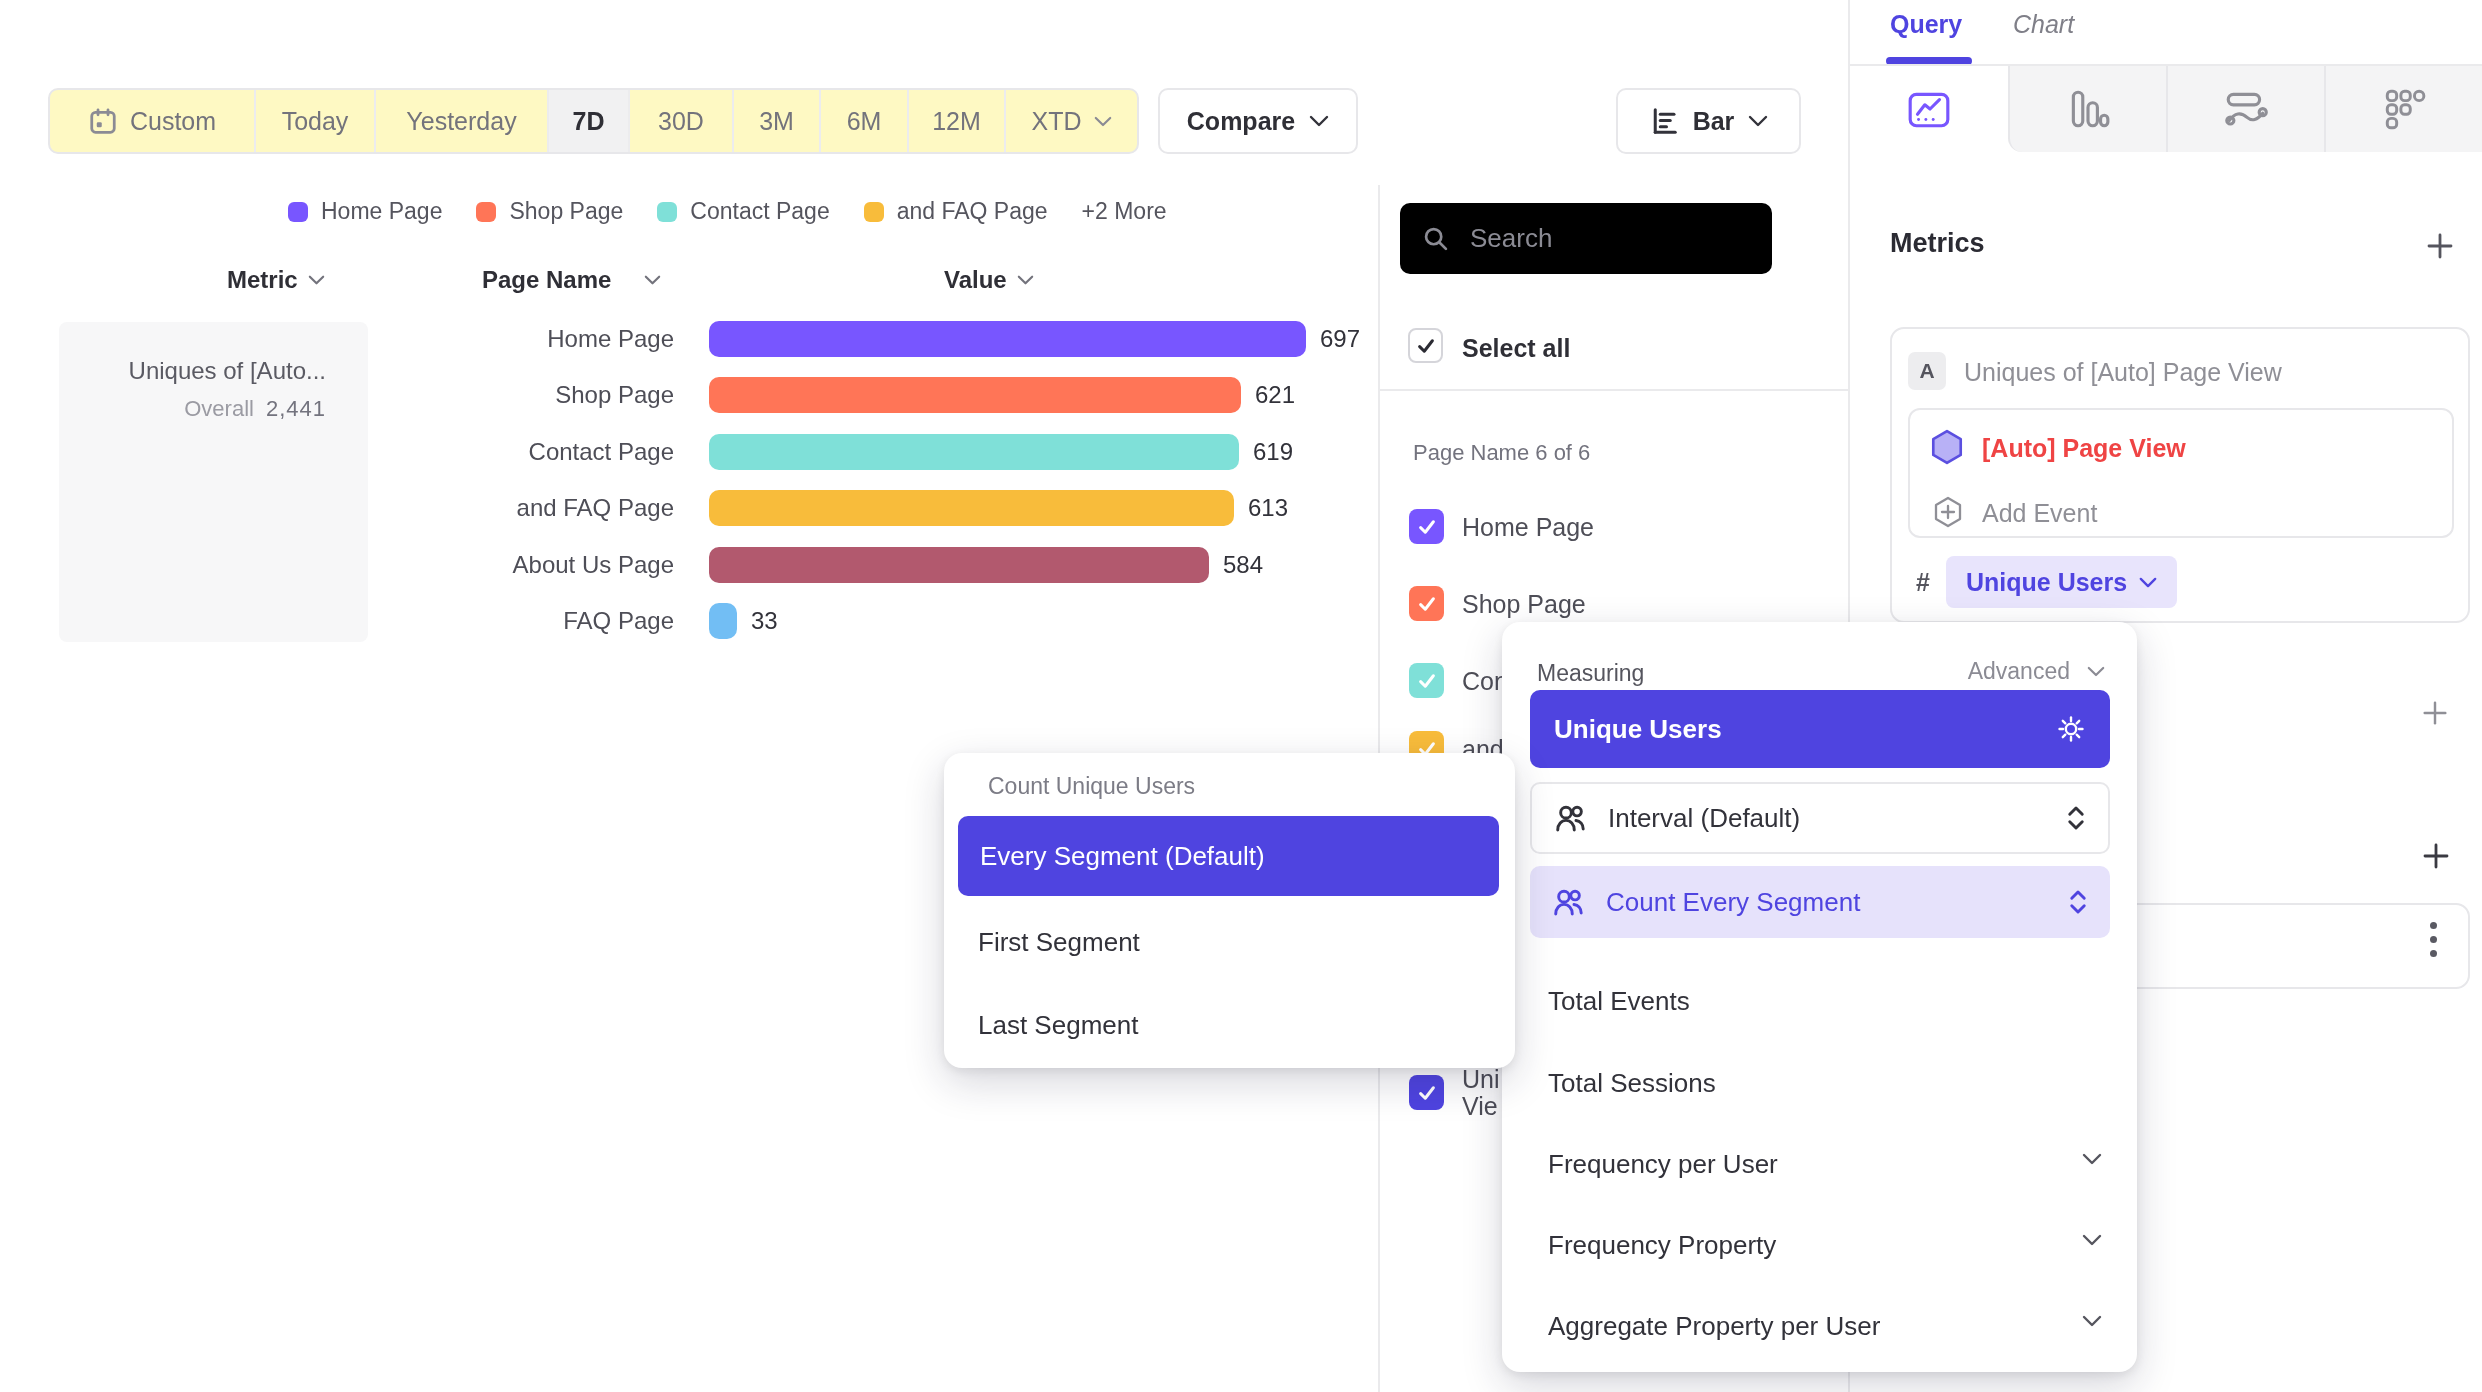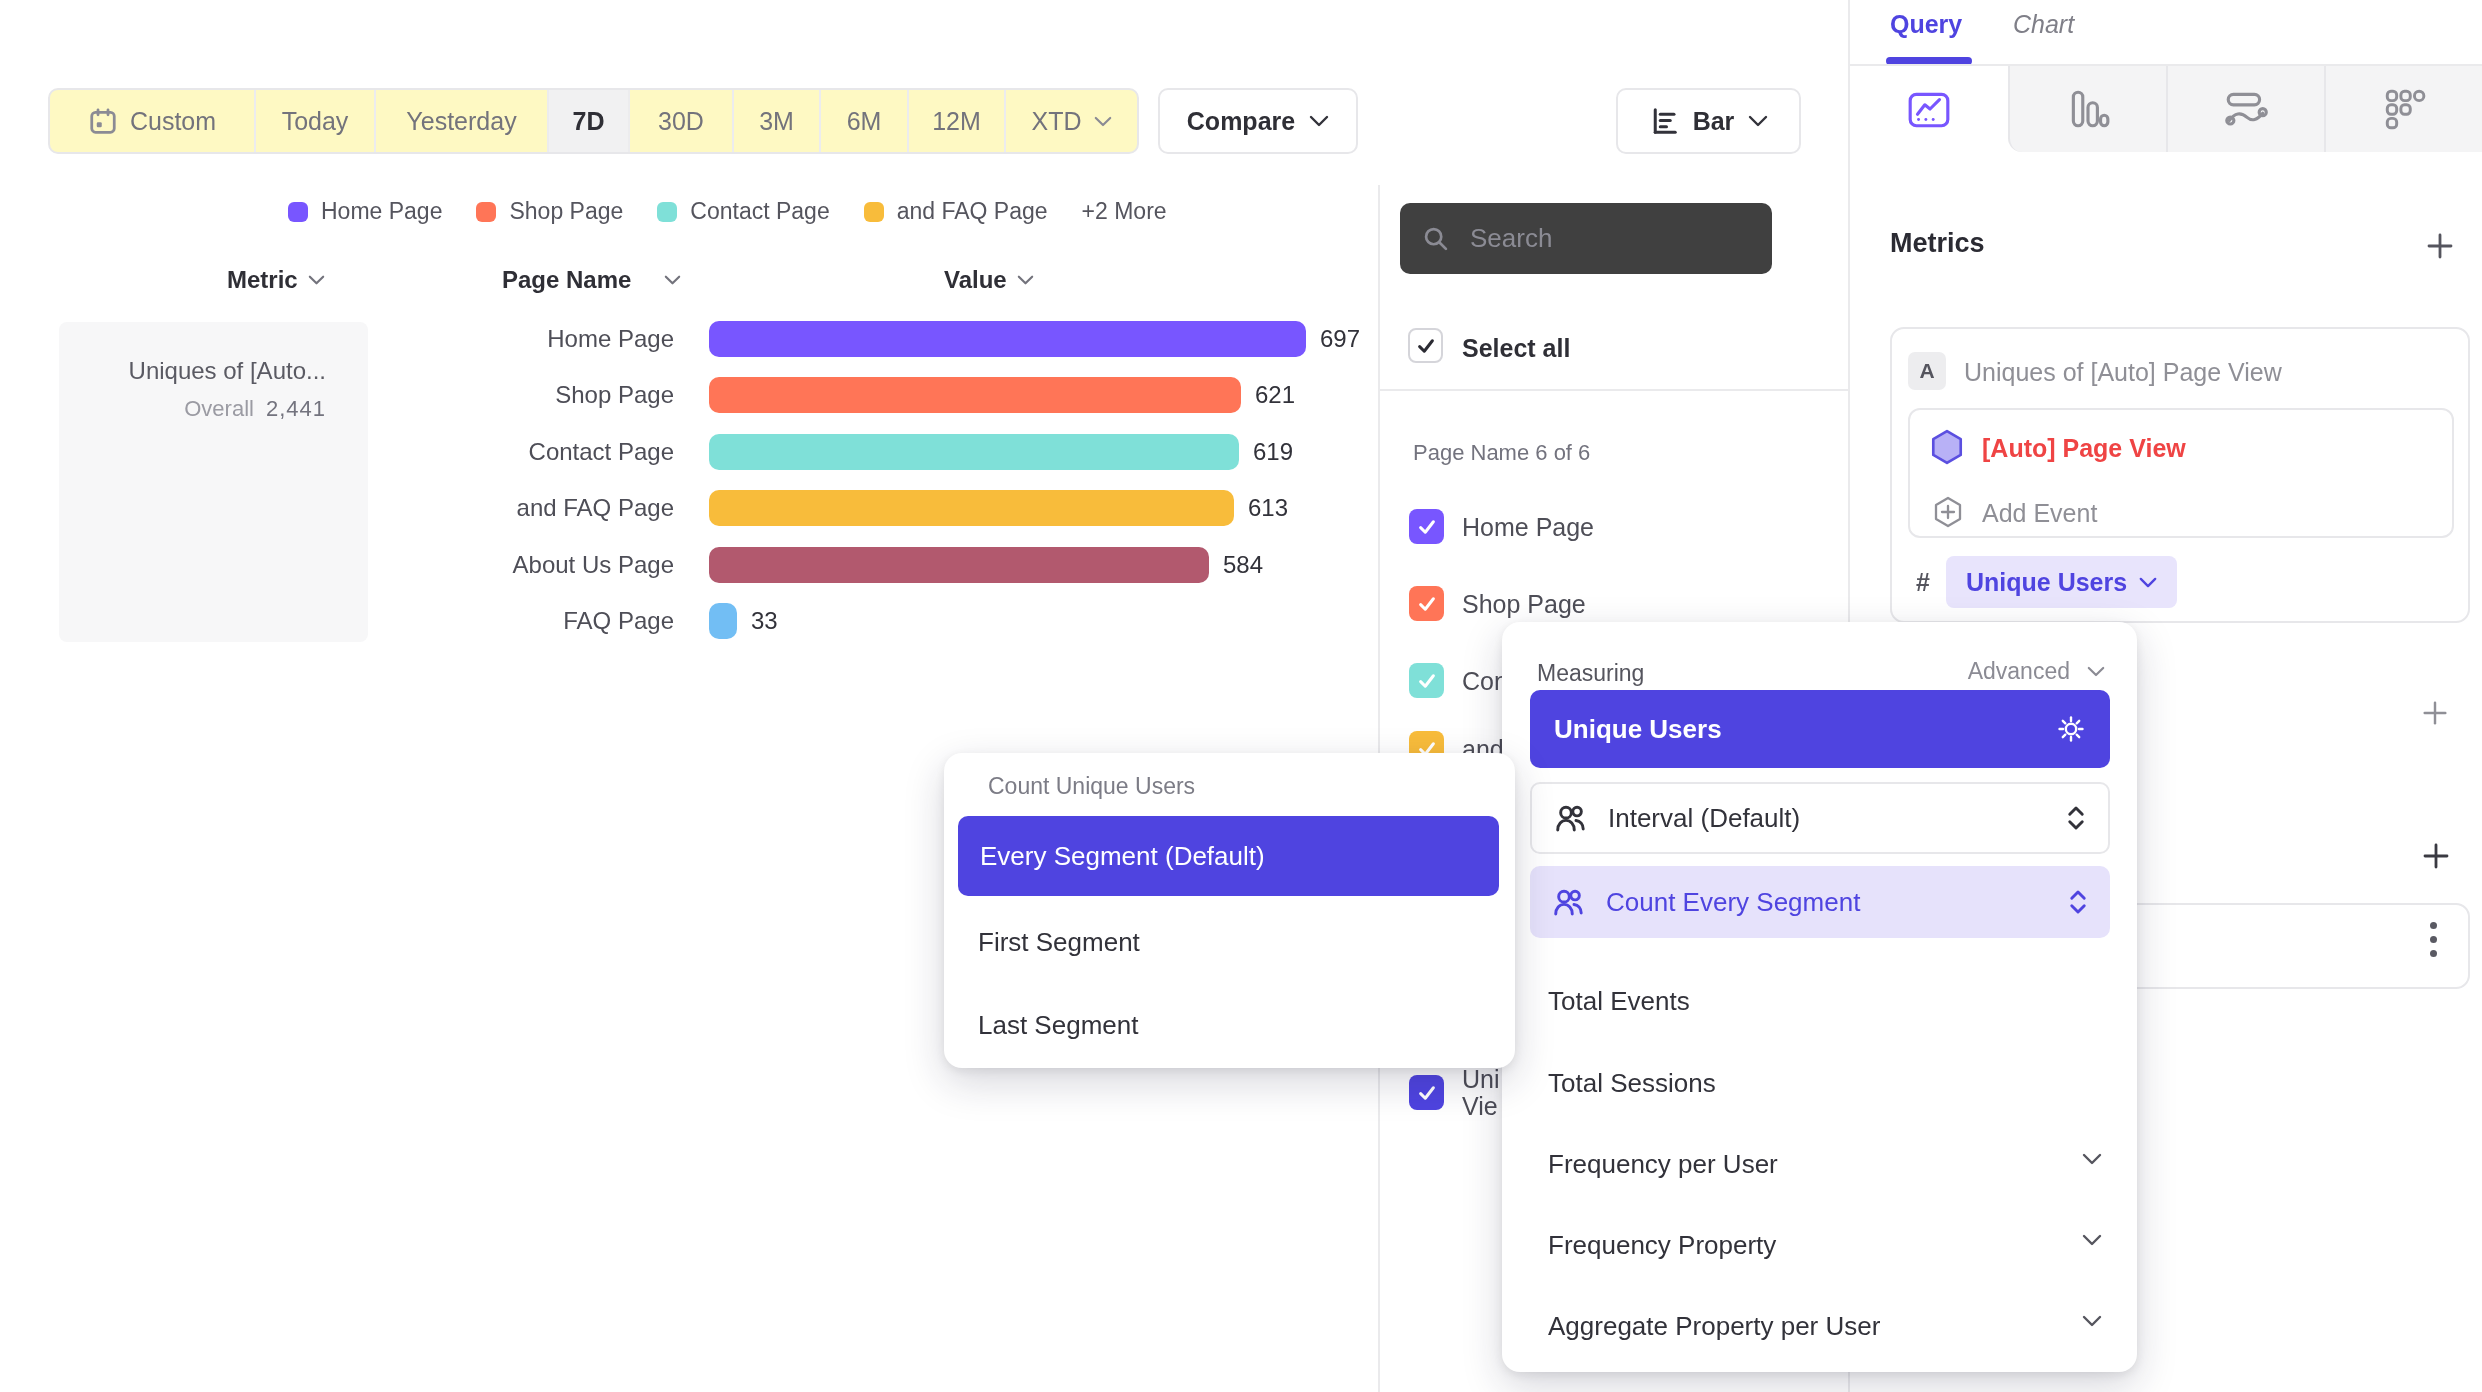--- a/index.html
+++ b/index.html
@@ -25,21 +25,21 @@
   .metric-name{font-size:24px;color:#5a5a63;line-height:30px;}
   .metric-overall{margin-top:10px;font-size:22px;color:#9b9ba3;}
   .metric-overall b{font-weight:400;color:#73737e;margin-left:12px;letter-spacing:1px;}
   .brow{position:absolute;left:0;width:1378px;height:36px;display:flex;align-items:center;}
   .brow .lbl{width:294px;margin-left:380px;margin-right:35px;text-align:right;font-size:24px;color:#4e4e57;}
   .bar{height:36px;border-radius:10px;}
   .brow .val{margin-left:14px;font-size:24px;color:#32323a;}
 
   
   .vdiv{position:absolute;left:1378px;top:185px;width:2px;height:1207px;background:#eaeaec;}
-  .search{position:absolute;left:1400px;top:203px;width:372px;height:71px;background:#404040;border-radius:10px;display:flex;align-items:center;gap:20px;padding-left:22px;box-sizing:border-box;cursor:text;}
+  .search{position:absolute;left:1400px;top:203px;width:372px;height:71px;background:#000000;border-radius:10px;display:flex;align-items:center;gap:20px;padding-left:22px;box-sizing:border-box;cursor:text;}
   .search span{font-size:26px;color:#8b8b94;}
   .check{position:absolute;width:35px;height:35px;border-radius:8px;display:flex;align-items:center;justify-content:center;cursor:pointer;}
   .check.plain{background:#fff;border:2px solid #d5d5da;box-sizing:border-box;}
   .flabel{position:absolute;left:1462px;font-size:25px;color:#4e4e57;}
   .hdiv{position:absolute;left:1378px;top:389px;width:470px;height:2px;background:#eaeaec;}
   .grouplabel{position:absolute;left:1413px;top:440px;font-size:22px;color:#73737e;}
 
   
   .qpanel{position:absolute;left:1848px;top:0;width:634px;height:1392px;background:#fff;border-left:2px solid #eaeaec;box-sizing:border-box;}
   .qtab{position:absolute;top:10px;font-size:25px;cursor:pointer;}
@@ -161,21 +161,21 @@
         <span>+2 More</span>
       </div>
   </div>
 
   <div class="th" style="left:227px;">
     <span>Metric</span>
     <svg width="17" height="10" viewBox="0 0 20 12" fill="none" stroke="#73737c" stroke-width="2.6" stroke-linecap="round" stroke-linejoin="round">
         <polyline points="2,2 10,10 18,2"></polyline>
       </svg>
   </div>
-  <div class="th" style="left:502px;gap:33px;">
+  <div class="th" style="left:482px;gap:33px;">
     <span>Page Name</span>
     <svg width="17" height="10" viewBox="0 0 20 12" fill="none" stroke="#73737c" stroke-width="2.6" stroke-linecap="round" stroke-linejoin="round">
         <polyline points="2,2 10,10 18,2"></polyline>
       </svg>
   </div>
   <div class="th" style="left:944px;align-items:center;">
     <span>Value</span>
     <svg width="17" height="10" viewBox="0 0 20 12" fill="none" stroke="#73737c" stroke-width="2.6" stroke-linecap="round" stroke-linejoin="round">
         <polyline points="2,2 10,10 18,2"></polyline>
       </svg>

